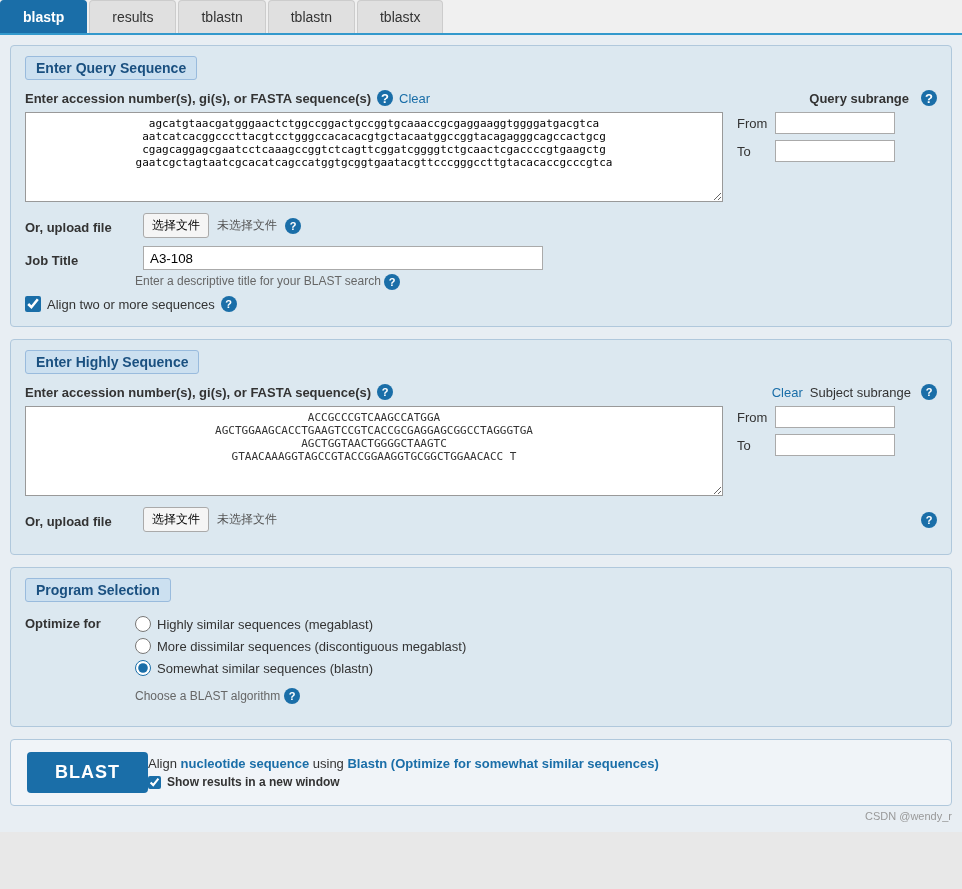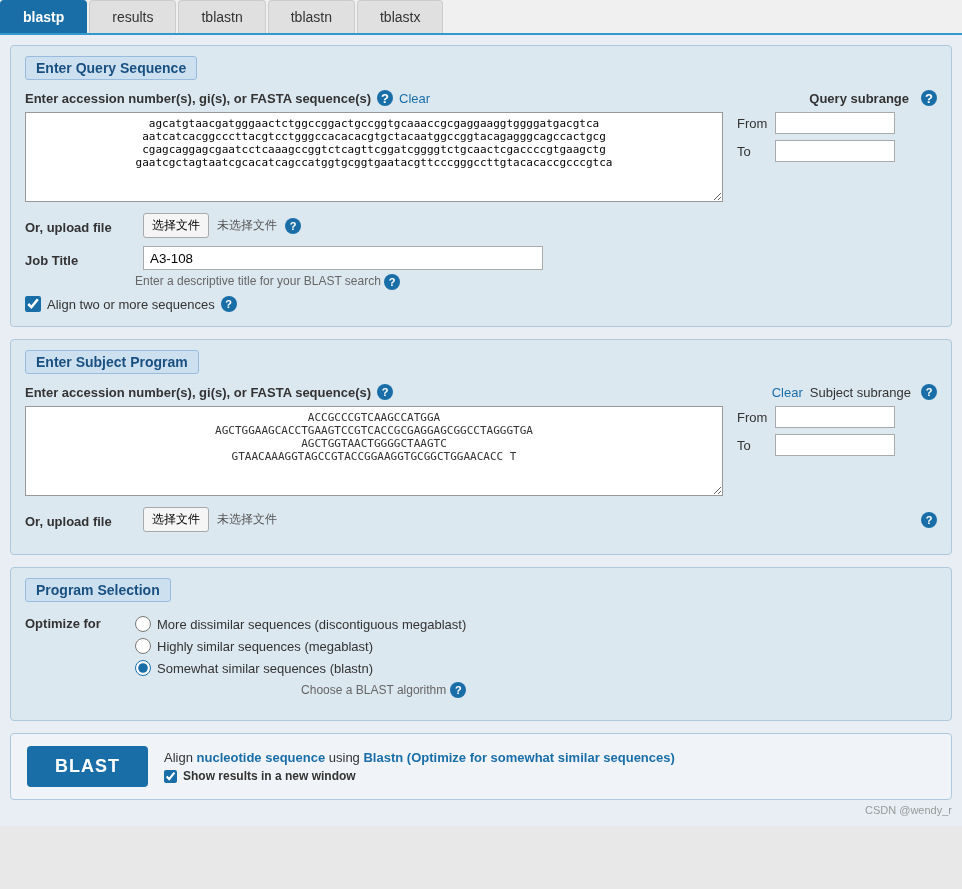--- a/index.html
+++ b/index.html
@@ -114,31 +114,31 @@
     .align-row input[type="checkbox"] { width: 16px; height: 16px; accent-color: #1a6ea8; }
 
     
     .subject-label-row { display: flex; align-items: center; gap: 6px; margin-bottom: 6px; }
     .subject-label-row span { font-weight: bold; }
 
     
     .radio-group { display: flex; flex-direction: column; gap: 6px; margin-top: 4px; }
     .radio-item { display: flex; align-items: center; gap: 6px; }
     .radio-item input[type="radio"] { accent-color: #1a6ea8; width: 16px; height: 16px; }
-    .choose-algo { color: #666; font-size: 12px; display: flex; align-items: center; gap: 4px; justify-content: flex-end; }
+    .choose-algo { color: #666; font-size: 12px; margin-top: 6px; display: flex; align-items: center; gap: 4px; }
 
     
     .bottom-bar {
       background: #f0f4f8;
       border: 1px solid #b0c8dc;
       border-radius: 4px;
       padding: 12px 16px;
       display: flex;
       align-items: center;
-      gap: 16px;
+      gap: 0;
     }
     .blast-btn {
       background: #1a6ea8;
       color: #fff;
       border: none;
       border-radius: 4px;
       padding: 10px 28px;
       font-size: 18px;
       font-weight: bold;
       cursor: pointer;
@@ -213,21 +213,21 @@
     </div>
 
     <div class="align-row">
       <input type="checkbox" checked="" style="">
       <span>Align two or more sequences</span>
       <span class="help-icon">?</span>
     </div>
   </div>
 
   <div class="section">
-    <div class="section-header">Enter Subject Program</div>
+    <div class="section-header">Enter Highly Sequence</div>
 
     <div class="subject-label-row">
       <span>Enter accession number(s), gi(s), or FASTA sequence(s)</span>
       <span class="help-icon">?</span>
       <span style="flex:1"></span>
       <a class="clear-link">Clear</a>
       <span style="margin-left:1px; font-weight:normal;">Subject subrange</span>
       <span class="help-icon" style="margin-left:4px;">?</span>
     </div>
 
@@ -260,25 +260,25 @@
   </div>
 
   <div class="section">
     <div class="section-header">Program Selection</div>
 
     <div class="row">
       <span class="label">Optimize for</span>
       <div class="radio-group">
         <div class="radio-item">
           <input type="radio" name="optimize" style="">
-          <span>More dissimilar sequences (discontiguous megablast)</span>
+          <span>Highly similar sequences (megablast)</span>
         </div>
         <div class="radio-item">
           <input type="radio" name="optimize" style="">
-          <span>Highly similar sequences (megablast)</span>
+          <span>More dissimilar sequences (discontiguous megablast)</span>
         </div>
         <div class="radio-item">
           <input type="radio" name="optimize" checked="" style="">
           <span>Somewhat similar sequences (blastn)</span>
         </div>
         <div class="choose-algo">
           <span>Choose a BLAST algorithm</span>
           <span class="help-icon">?</span>
         </div>
       </div>

